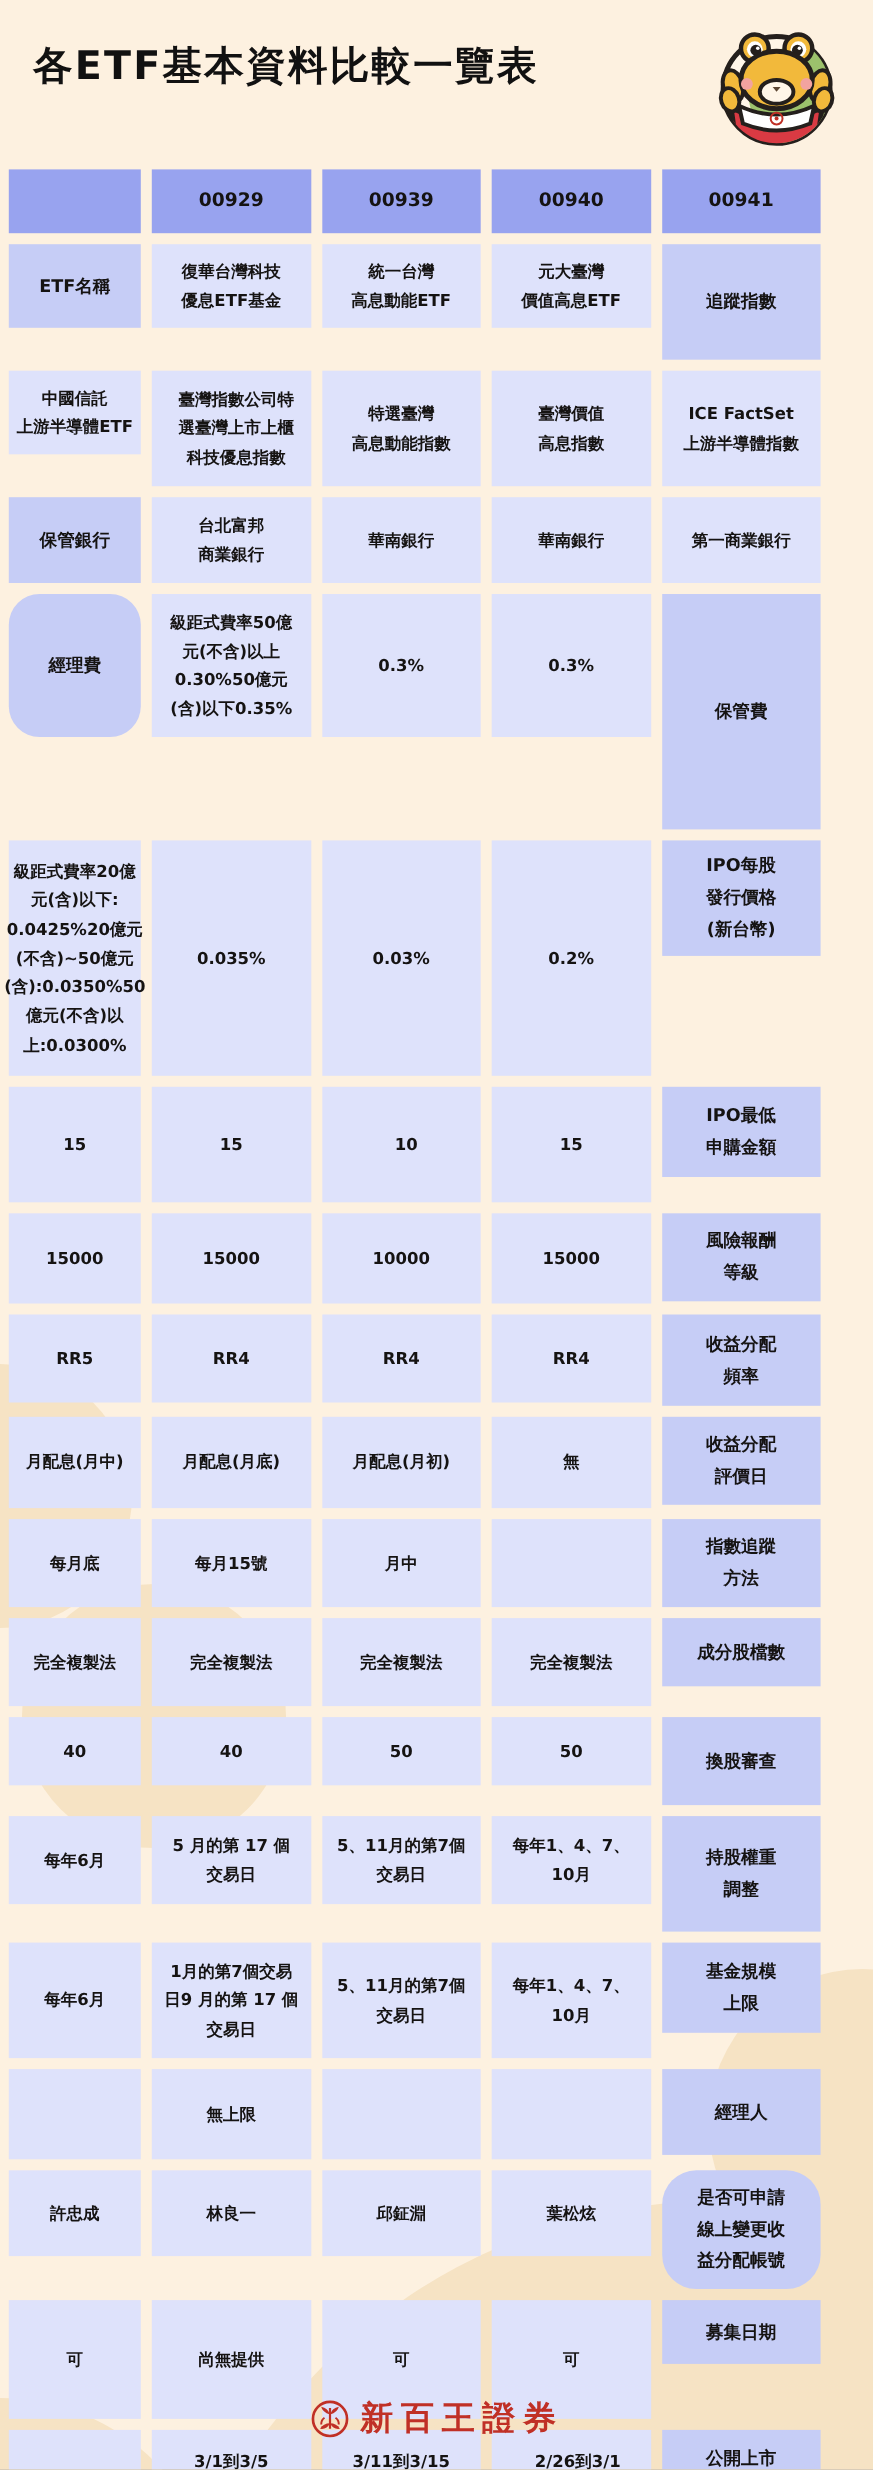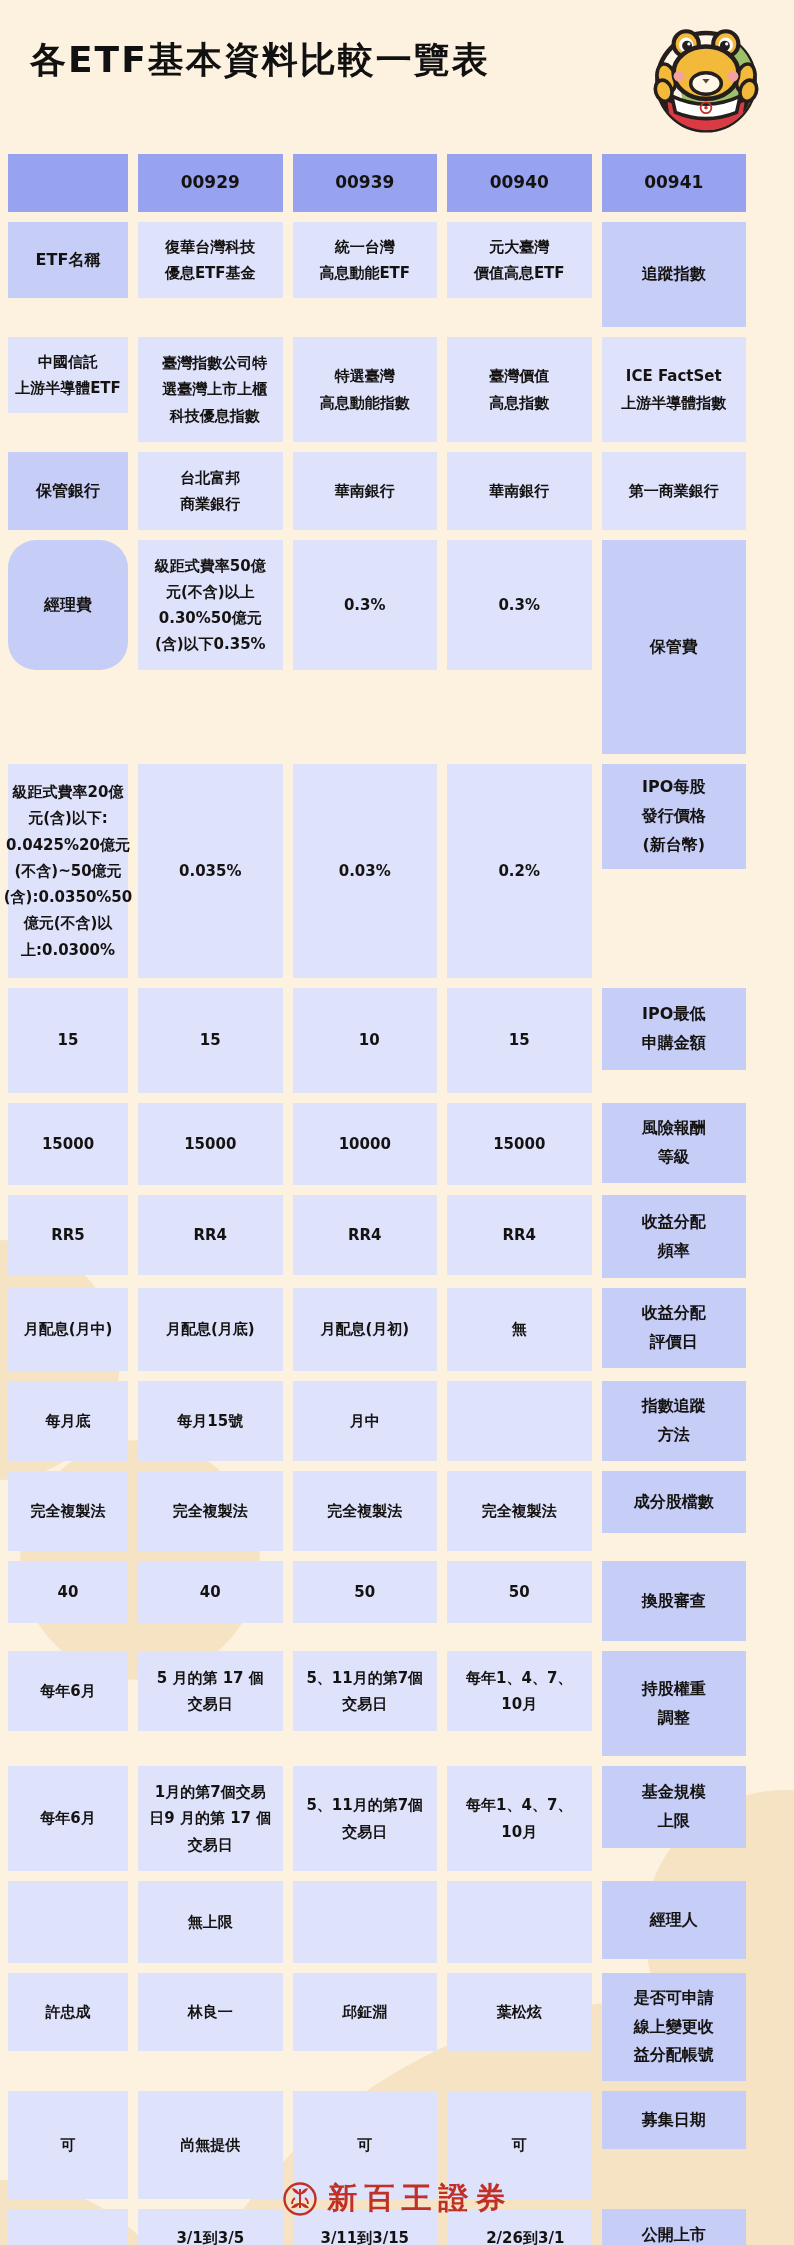--- a/index.html
+++ b/index.html
@@ -223,21 +223,21 @@
 上限</div>
       <div class="cell value" style="height: 82px;"></div>
       <div class="cell value" style="height: 82px;">無上限</div>
       <div class="cell value" style="height: 82px;"></div>
       <div class="cell value" style="height: 82px;"></div>
       <div class="cell label" style="height: 78px;">經理人</div>
       <div class="cell value" style="height: 78px;">許忠成</div>
       <div class="cell value" style="height: 78px;">林良一</div>
       <div class="cell value" style="height: 78px;">邱鉦淵</div>
       <div class="cell value" style="height: 78px;">葉松炫</div>
-      <div class="cell label" style="height: 108px;">是否可申請
+      <div class="cell label" style="height: 108px; border-radius: 31px;">是否可申請
 線上變更收
 益分配帳號</div>
       <div class="cell value" style="height: 108px;">可</div>
       <div class="cell value" style="height: 108px;">尚無提供</div>
       <div class="cell value" style="height: 108px;">可</div>
       <div class="cell value" style="height: 108px;">可</div>
       <div class="cell label" style="height: 58px;">募集日期</div>
       <div class="cell value" style="height: 58px;"></div>
       <div class="cell value" style="height: 58px;">3/1到3/5</div>
       <div class="cell value" style="height: 58px;">3/11到3/15</div>

